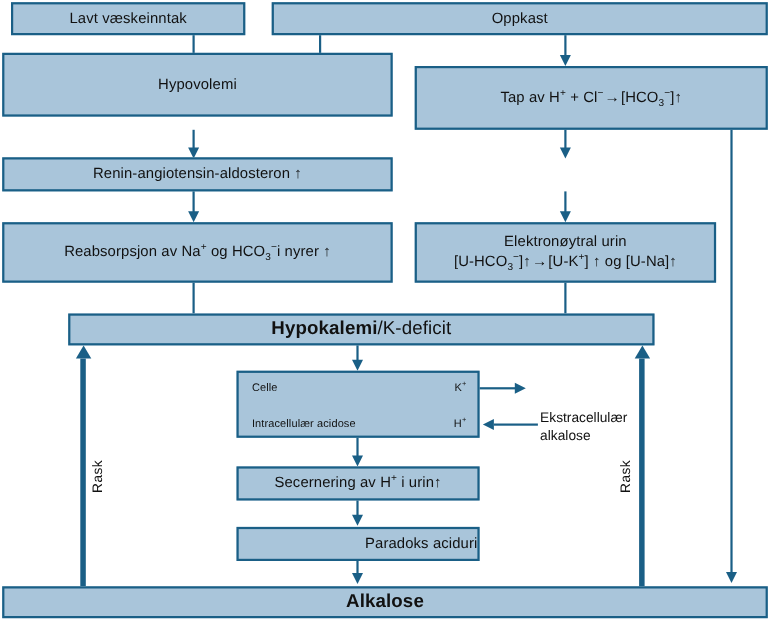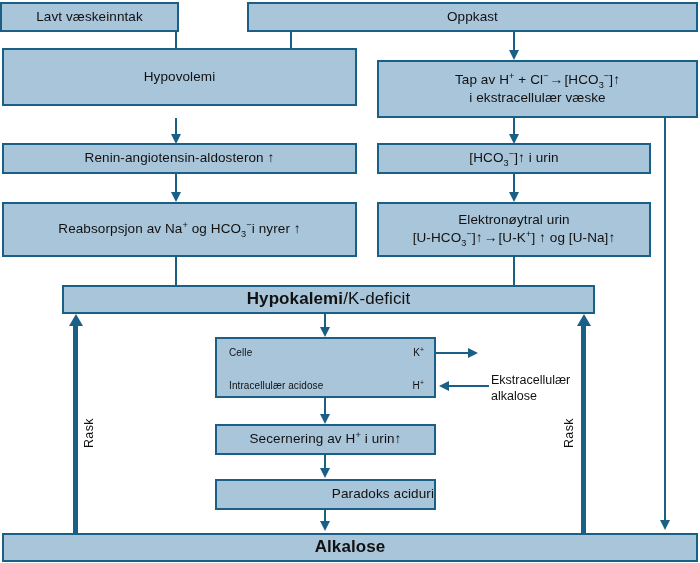--- a/index.html
+++ b/index.html
@@ -111,21 +111,21 @@
   }
   sup { font-size: 0.68em; vertical-align: super; line-height: 0; }
   sub { font-size: 0.68em; vertical-align: sub; line-height: 0; }
   .rx { font-size: 1.02em; padding: 0 1px; }
 </style>
 </head>
 <body>
 
 <div id="canvas">
 
-  <div class="box" style="left:0; top:2px; width:179px; height:30px;">
+  <div class="box" style="left:10px; top:2px; width:213px; height:30px;">
     <span>Lavt væskeinntak</span>
   </div>
 
   <div class="box" style="left:247px; top:2px; width:451px; height:30px;">
     <span>Oppkast</span>
   </div>
 
   <div class="vline" style="left:175px; top:32px; height:20px;"></div>
   <div class="arrowhead-down" style="left:170.5px; top:50px;"></div>
 
@@ -135,42 +135,36 @@
   <div class="vline" style="left:513px; top:32px; height:20px;"></div>
   <div class="arrowhead-down" style="left:508.5px; top:50px;"></div>
 
   <div class="box" style="left:2px; top:48px; width:355px; height:58px;">
     <span>Hypovolemi</span>
   </div>
 
   <div class="box" style="left:377px; top:60px; width:321px; height:58px;">
     <span>
       <span>Tap av H</span><sup>+</sup><span> + Cl</span><sup>−</sup><span class="rx">→</span><span>[HCO</span><sub>3</sub><sup>−</sup><span>]</span><span>↑</span><br>
-      <span>i ekstracellulær væske</span>
     </span>
   </div>
 
   <div class="vline" style="left:175px; top:118px; height:18px;"></div>
   <div class="arrowhead-down" style="left:170.5px; top:134px;"></div>
 
   <div class="vline" style="left:513px; top:118px; height:18px;"></div>
   <div class="arrowhead-down" style="left:508.5px; top:134px;"></div>
 
   <div class="vline" style="left:664px; top:118px; height:404px;"></div>
   <div class="arrowhead-down" style="left:659.5px; top:520px;"></div>
 
   <div class="box" style="left:2px; top:143px; width:355px; height:31px;">
     <span>Renin-angiotensin-aldosteron ↑</span>
   </div>
 
-  <div class="box" style="left:377px; top:143px; width:274px; height:31px;">
-    <span>
-      <span>[HCO</span><sub>3</sub><sup>−</sup><span>]</span><span>↑</span><span> i urin</span>
-    </span>
-  </div>
 
   <div class="vline" style="left:175px; top:174px; height:20px;"></div>
   <div class="arrowhead-down" style="left:170.5px; top:192px;"></div>
 
   <div class="vline" style="left:513px; top:174px; height:20px;"></div>
   <div class="arrowhead-down" style="left:508.5px; top:192px;"></div>
 
   <div class="box" style="left:2px; top:202px; width:355px; height:55px;">
     <span>
       <span>Reabsorpsjon av Na</span><sup>+</sup><span> og HCO</span><sub>3</sub><sup>−</sup><span>i nyrer </span><span>↑</span>

